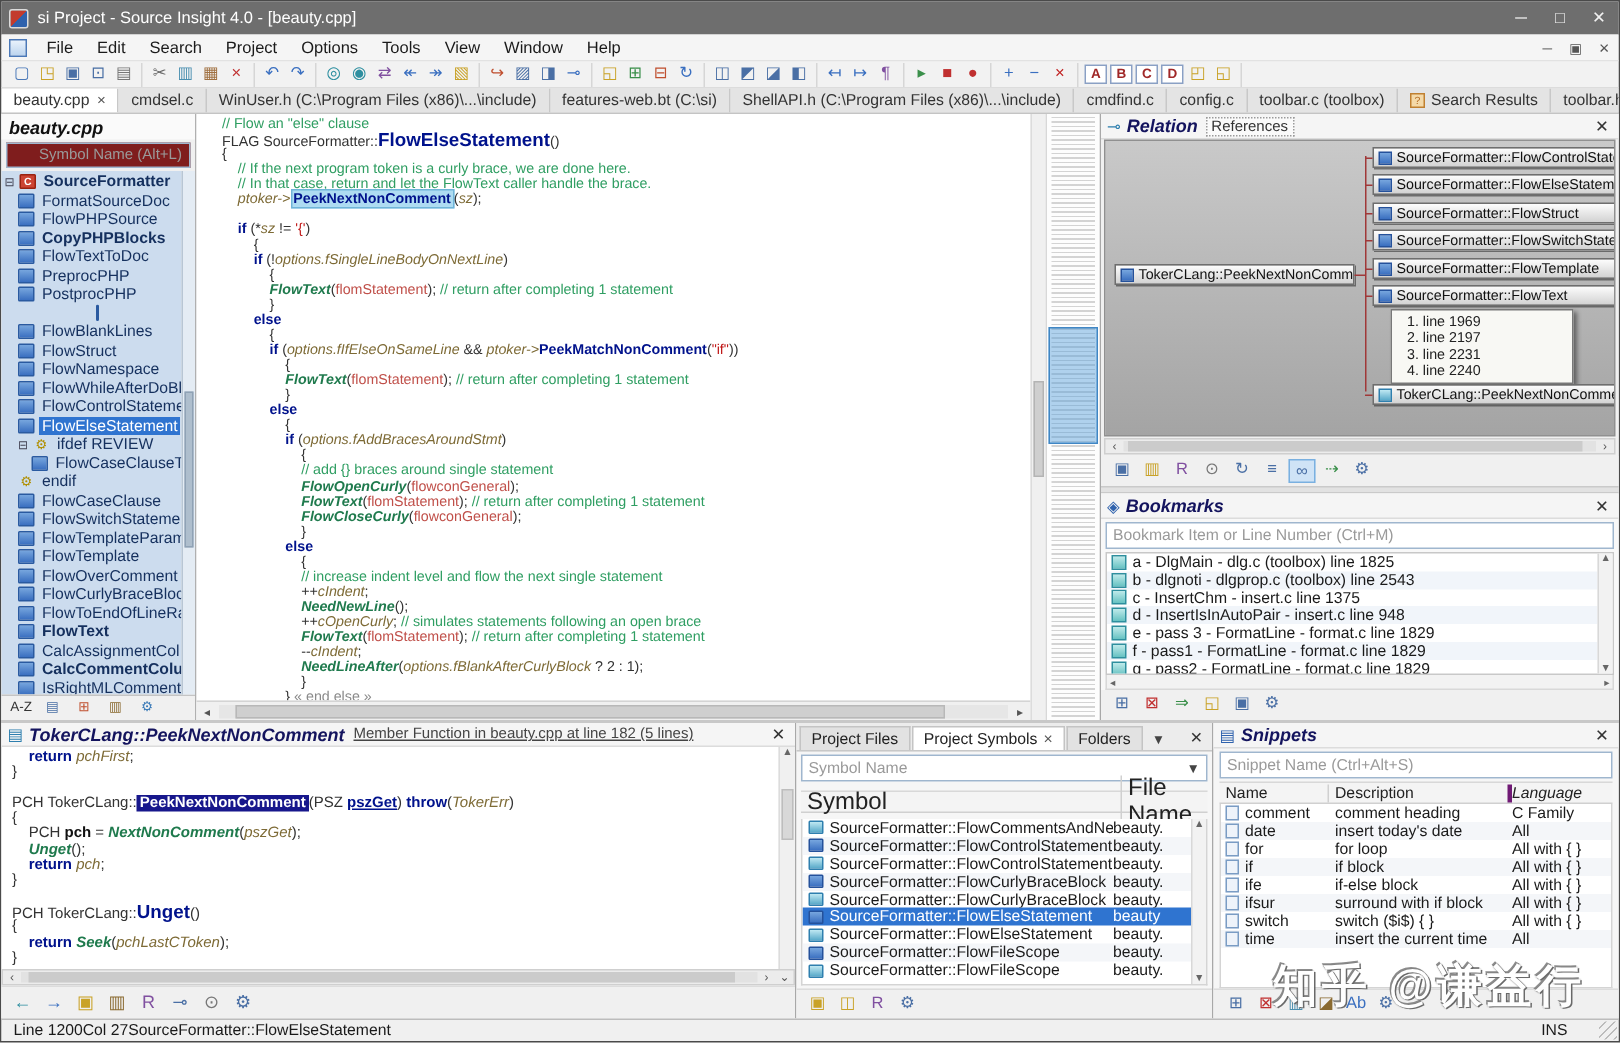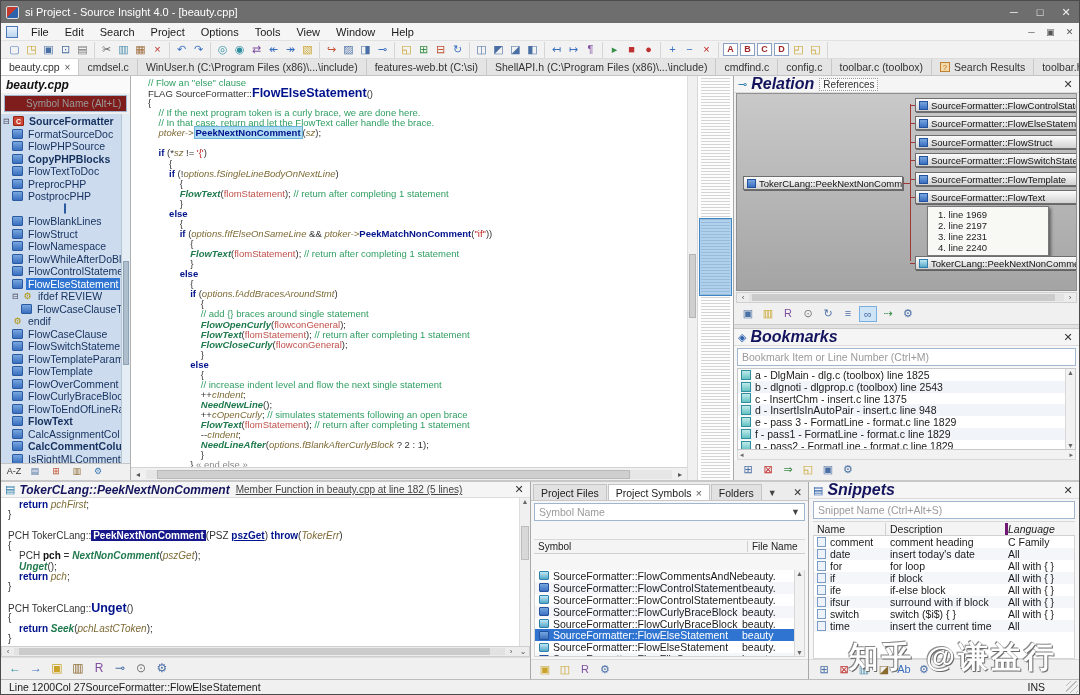--- a/index.html
+++ b/index.html
@@ -81,21 +81,21 @@
   .editor-vscroll{width:10px;background:#f0f0f0;border-left:1px solid #dcdcdc;position:relative;}
   .editor-vscroll .thumb{position:absolute;left:1px;right:1px;top:44%;height:64px;background:#cfcfcf;border:1px solid #b4b4b4;}
   .minimap{width:36px;border-left:1px solid #d8d8d8;background:#fdfdfd;position:relative;overflow:hidden;}
   .mm-lines{position:absolute;inset:2px 3px;background:repeating-linear-gradient(to bottom,#c9c9c9 0 1px,transparent 1px 3px);opacity:.8;}
   .mm-view{position:absolute;left:1px;right:1px;top:142px;height:78px;background:rgba(90,160,220,.48);border:1px solid #3f86c4;}
 
   
   .right-col{width:346px;display:flex;flex-direction:column;border-left:1px solid #a8a8a8;background:#f0f0f0;}
   .panel-titlebar{height:17px;display:flex;align-items:center;font-size:11px;padding:0 4px;background:#f5f5f5;border-bottom:1px solid #dcdcdc;}
   .pt-icon{margin-right:4px;color:#2e7fae;font-size:11px;}
-  .pt-label{font-size:16px;font-weight:bold;font-style:italic;color:#14145e;}
+  .pt-label{font-size:12px;font-weight:bold;font-style:italic;color:#14145e;}
   .pt-sub{font-size:10px;color:#333;margin-left:5px;border:1px dotted #9a9a9a;padding:0 3px;background:#fafafa;}
   .pt-close{margin-left:auto;color:#333;font-size:11px;width:14px;text-align:center;}
   .relation-panel{flex:0 0 248px;display:flex;flex-direction:column;}
   .relation-canvas{flex:1;margin:0 2px;border:1px solid #909090;background:linear-gradient(#c9c9c9,#a4a4a4);position:relative;overflow:hidden;}
   .rnode{position:absolute;height:14px;display:flex;align-items:center;padding:0 3px;background:linear-gradient(#fdfdfd,#d2d2d2);border:1px solid #6e6e6e;box-shadow:1px 1px 0 rgba(40,40,40,.55);font-size:9.5px;color:#111;white-space:nowrap;overflow:hidden;}
   .nicon{flex:0 0 9px;height:9px;margin-right:3px;background:linear-gradient(#77a6de,#3a6fc0);border:1px solid #24519b;}
   .nicon2{flex:0 0 9px;height:9px;margin-right:3px;background:linear-gradient(#bfe8f2,#56a8c8);border:1px solid #2e7fae;}
   .rel-vline{position:absolute;width:1px;background:#a03838;}
   .rel-stub{position:absolute;height:1px;background:#a03838;}
   .rocc{position:absolute;background:#f8f8f4;border:1px solid #787878;box-shadow:2px 2px 3px rgba(0,0,0,.45);font-size:9.5px;color:#222;padding:2px 6px 2px 10px;}
@@ -135,21 +135,21 @@
 
   .project-panel{width:278px;display:flex;flex-direction:column;border-right:1px solid #a8a8a8;background:#f6f6f6;}
   .pp-tabs{height:19px;display:flex;align-items:flex-end;background:#ececec;border-bottom:1px solid #c8c8c8;padding:2px 2px 0;font-size:10.5px;color:#222;}
   .pp-tab{padding:2px 7px 1px;margin-right:1px;border:1px solid #c4c4c4;border-bottom:none;background:#e2e2e2;white-space:nowrap;}
   .pp-tab.active{background:#fff;}
   .pp-tab .x{margin-left:4px;color:#555;}
   .pp-dd{padding:0 5px 2px;color:#444;font-size:9px;}
   .pp-close{margin-left:auto;padding:0 4px 2px;color:#333;}
   .pp-search{height:18px;margin:2px 3px;border:1px solid #9fb6ce;background:#fff;display:flex;align-items:center;font-size:10.5px;color:#9a9a9a;padding:0 4px;}
   .pp-search .dd{margin-left:auto;color:#444;font-size:9px;}
-  .pp-header{height:15px;display:flex;align-items:center;font-size:10px;color:#222;background:#f4f4f4;border-top:1px solid #d8d8d8;border-bottom:1px solid #d0d0d0;margin:16px 3px;}
+  .pp-header{height:15px;display:flex;align-items:center;font-size:16px;color:#222;background:#f4f4f4;border-top:1px solid #d8d8d8;border-bottom:1px solid #d0d0d0;margin:4px 3px;}
   .pp-header .c1{flex:1;padding-left:4px;}
   .pp-header .c2{width:58px;border-left:1px solid #d0d0d0;padding-left:4px;}
   .pp-body{flex:1;display:flex;min-height:0;margin:0 3px;background:#fff;border:1px solid #d4d4d4;border-top:none;}
   .pp-rows{flex:1;overflow:hidden;font-size:10.5px;color:#1a1a1a;}
   .pp-row{height:11.9px;display:flex;align-items:center;white-space:nowrap;overflow:hidden;padding-left:4px;}
   .pp-row:nth-child(even){background:#f4f6f9;}
   .pp-row.selected{background:#2f74d0;color:#fff;}
   .pp-row .sym{flex:1;overflow:hidden;}
   .pp-row .file{width:52px;flex:0 0 52px;}
   .sy{flex:0 0 10px;height:9px;margin-right:4px;border-radius:1px;}

